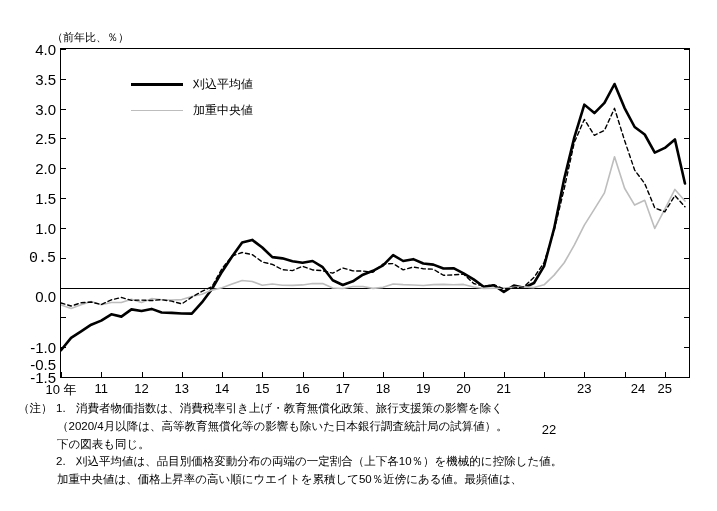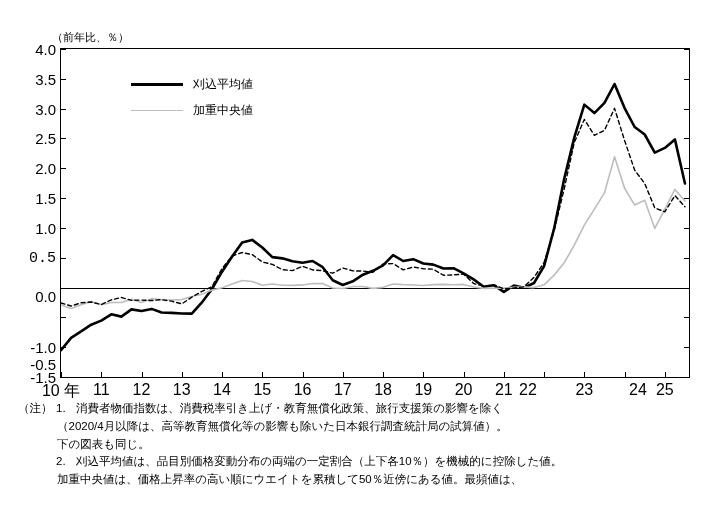--- a/index.html
+++ b/index.html
@@ -40,21 +40,21 @@
   }
   .ytickmark{
     position:absolute;left:0;width:5px;height:1px;background:#000;
   }
   .ytickmark.r{left:auto;right:0;}
 
   .xtick{
     position:absolute;
     top:calc(100% + 4px);
     transform:translateX(-50%);
-    font-size:16px;white-space:nowrap;
+    font-size:13px;white-space:nowrap;
   }
   .xtickmark{
     position:absolute;bottom:0;width:1px;height:5px;background:#000;
   }
 
   .zeroline{
     position:absolute;left:0;width:100%;height:1px;background:#000;
   }
 
   .legend{
@@ -146,21 +146,21 @@
         <div class="xtick" style="left: 281.795px;">17</div>
         <div class="xtickmark" style="left: 281.795px;"></div>
         <div class="xtick" style="left: 322.051px;">18</div>
         <div class="xtickmark" style="left: 322.051px;"></div>
         <div class="xtick" style="left: 362.308px;">19</div>
         <div class="xtickmark" style="left: 362.308px;"></div>
         <div class="xtick" style="left: 402.564px;">20</div>
         <div class="xtickmark" style="left: 402.564px;"></div>
         <div class="xtick" style="left: 442.821px;">21</div>
         <div class="xtickmark" style="left: 442.821px;"></div>
-        <div class="xtick" style="left: 467px;">22</div>
+        <div class="xtick" style="left: 488px; margin-top: 41px;">22</div>
         <div class="xtickmark" style="left: 483.077px;"></div>
         <div class="xtick" style="left: 523.333px;">23</div>
         <div class="xtickmark" style="left: 523.333px;"></div>
         <div class="xtick" style="left: 577px;">24</div>
         <div class="xtickmark" style="left: 563.59px;"></div>
         <div class="xtick" style="left: 603.846px;">25</div>
         <div class="xtickmark" style="left: 603.846px;"></div>
       </div>
     <svg id="lines" width="628" height="328" viewBox="0 0 628 328" preserveAspectRatio="none" style="position:absolute;left:0;top:0;">
         <polyline points="0.00,301.22 10.06,288.91 20.13,282.35 30.19,275.70 40.26,271.65 50.32,265.35 60.38,267.64 70.45,260.37 80.51,261.92 90.58,259.90 100.64,263.56 110.71,263.87 120.77,264.54 130.83,264.67 140.90,253.46 150.96,239.97 161.03,222.71 171.09,207.58 181.15,193.49 191.22,190.90 201.28,198.54 211.35,208.16 221.41,209.35 231.47,212.17 241.54,213.74 251.60,212.01 261.67,218.21 271.73,231.27 281.79,236.00 291.86,232.31 301.92,225.70 311.99,221.83 322.05,216.46 332.12,206.12 342.18,212.00 352.24,210.16 362.31,214.44 372.37,215.60 382.44,219.53 392.50,219.19 402.56,224.43 412.63,230.40 422.69,237.82 432.76,236.26 442.82,242.93 452.88,236.48 462.95,238.70 473.01,234.00 483.08,217.12 493.14,179.44 503.21,129.81 513.27,88.63 523.33,55.63 533.40,64.10 543.46,53.94 553.53,35.00 563.59,59.08 573.65,78.00 583.72,85.50 593.78,103.58 603.85,98.94 613.91,90.39 623.97,134.51" fill="none" stroke="#000000" stroke-linejoin="round" stroke-linecap="round" stroke-width="2.6"></polyline>

